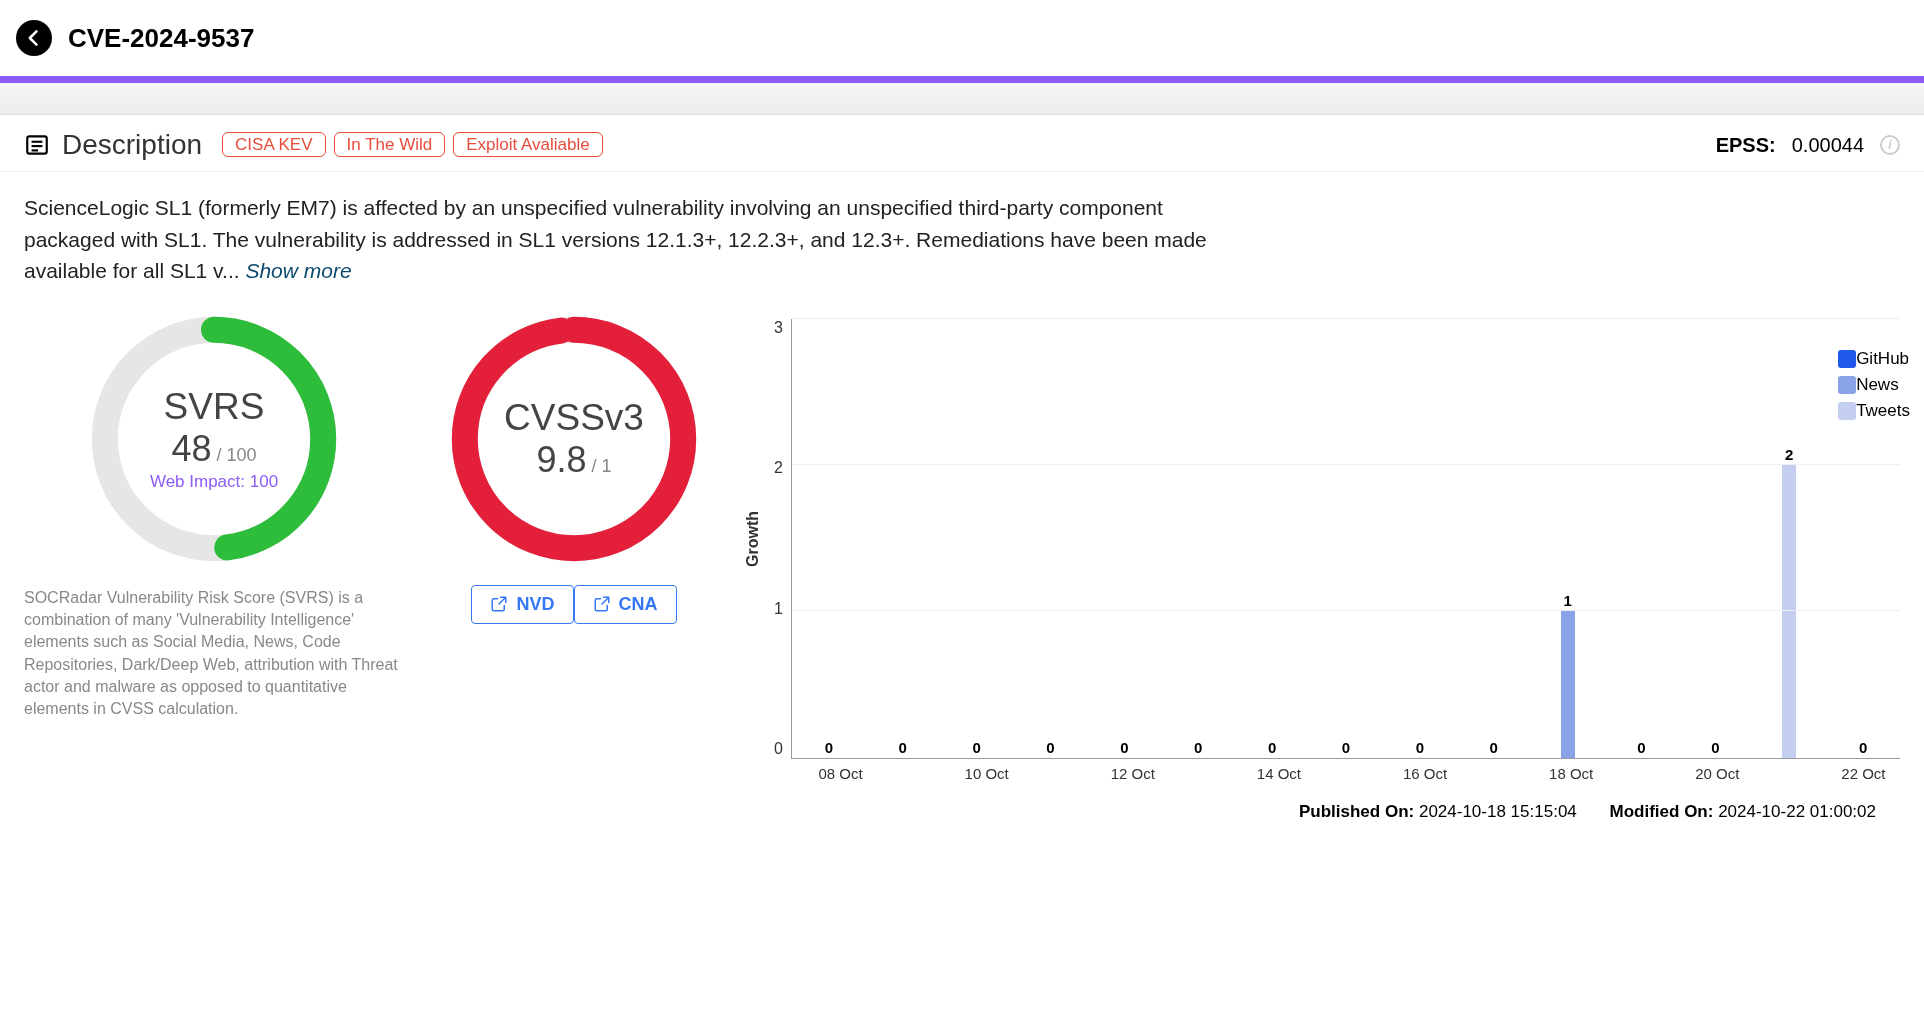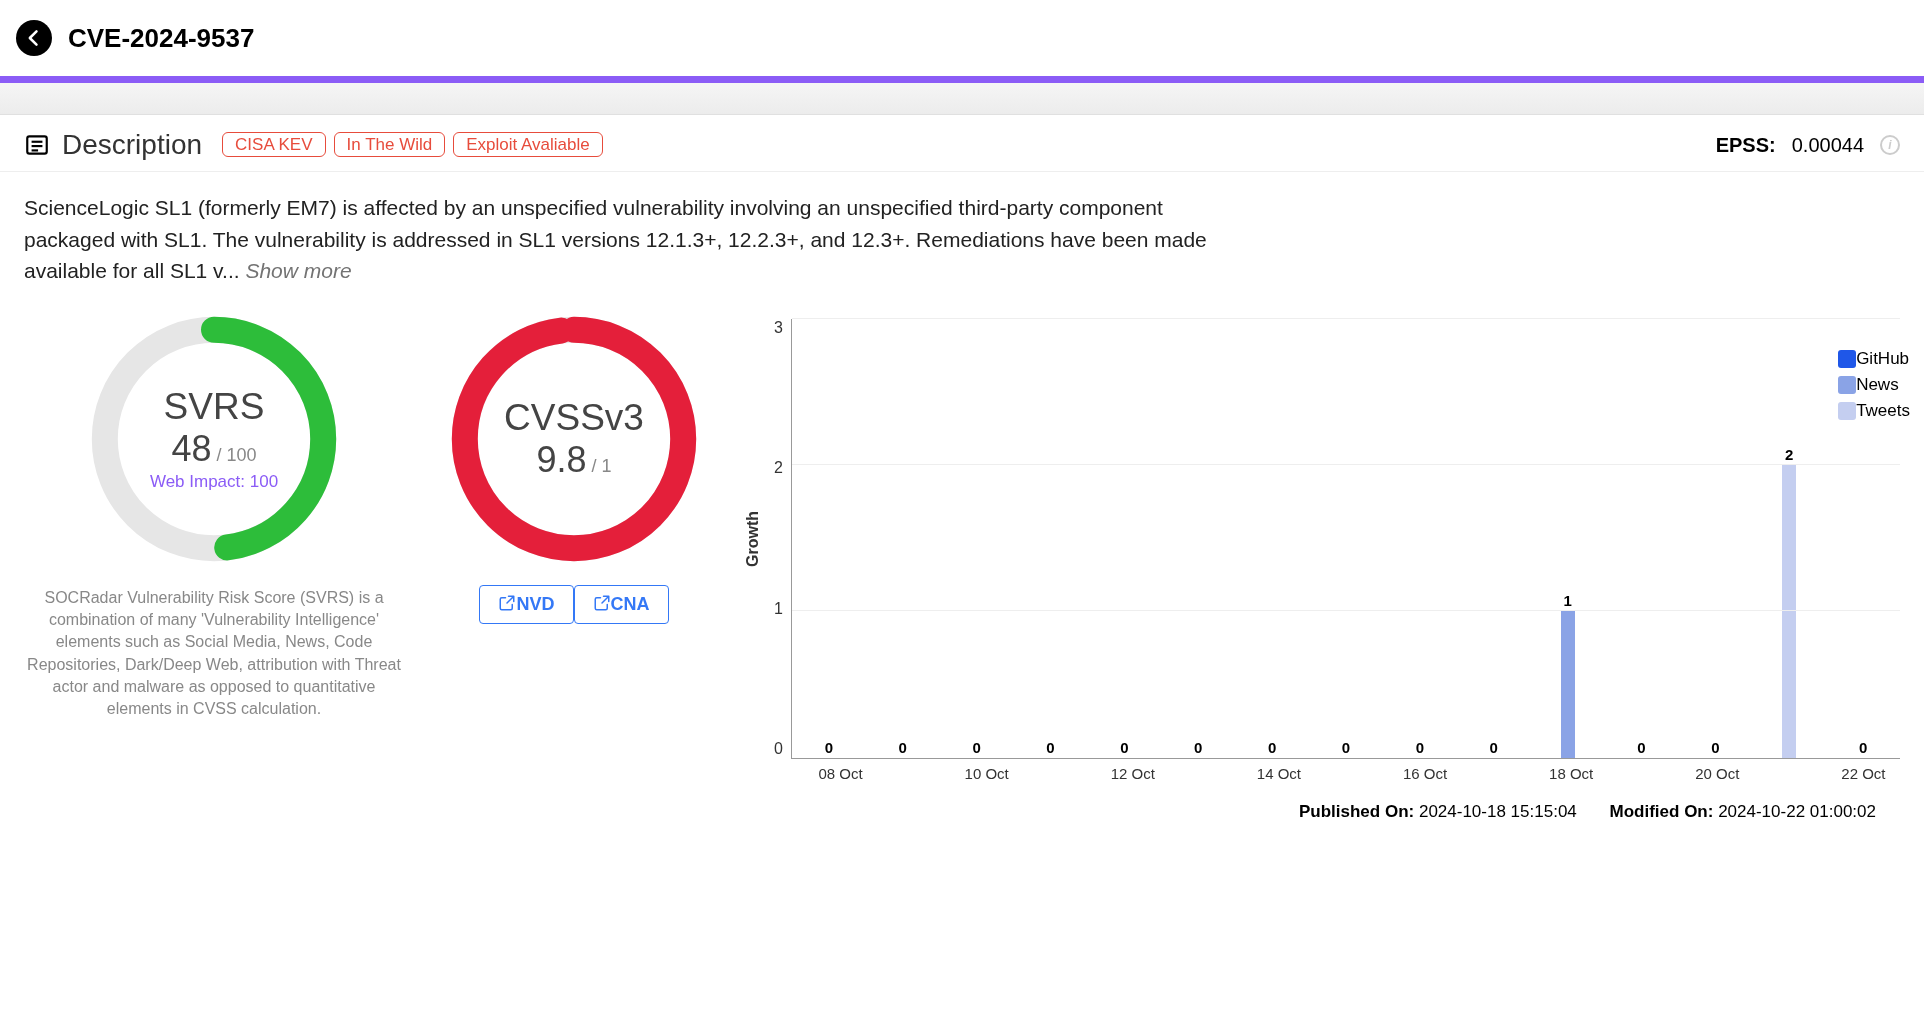--- a/index.html
+++ b/index.html
@@ -11,32 +11,32 @@
 .gray-bar { height: 32px; background: linear-gradient(#f5f5f5,#ececec); border-bottom: 1px solid #e0e0e0; }
 .desc-header { display: flex; align-items: center; justify-content: space-between; padding: 14px 24px 10px 24px; border-bottom: 1px solid #eee; }
 .desc-left { display: flex; align-items: center; gap: 12px; }
 .list-icon { display: inline-flex; }
 .desc-title { font-size: 28px; color: #333; }
 .tag { border: 1px solid #e74c3c; color: #e74c3c; padding: 2px 12px; border-radius: 6px; font-size: 17px; }
 .epss { font-size: 20px; display: flex; align-items: center; gap: 16px; }
 .epss-label { font-weight: 700; }
 .info-icon { width: 20px; height: 20px; border-radius: 50%; border: 2px solid #ccc; color: #ccc; display: inline-flex; align-items: center; justify-content: center; font-size: 12px; font-style: italic; font-weight: bold; }
 .desc-body { padding: 20px 24px 12px 24px; font-size: 21px; line-height: 1.5; color: #222; max-width: 1280px; }
-.show-more { color: #737373; font-style: italic; cursor: pointer; }
+.show-more { color: #0c4a6e; font-style: italic; cursor: pointer; }
 .main-row { display: flex; padding: 10px 24px 0 24px; gap: 40px; align-items: flex-start; }
 .gauge-col { display: flex; flex-direction: column; align-items: center; }
 .gauge-wrap { position: relative; width: 260px; height: 260px; }
 .gauge-wrap svg { width: 100%; height: 100%; }
 .gauge-center { position: absolute; inset: 0; display: flex; flex-direction: column; align-items: center; justify-content: center; }
 .gauge-title { font-size: 37px; color: #444; font-weight: 500; }
 .gauge-val { font-size: 36px; color: #444; }
 .gauge-val .denom { font-size: 18px; color: #888; }
 .gauge-sub { font-size: 17px; color: #8b5cf6; margin-top: 2px; }
-.svrs-note { max-width: 380px; text-align: center; color: #888; font-size: 16px; margin-top: 18px; line-height: 1.4; }
-.link-btn { display: inline-flex; border: 1px solid #3478f6; color: #3478f6; padding: 8px 18px; border-radius: 4px; font-size: 18px; margin-top: 16px; cursor: pointer; font-weight: 600; }
+.svrs-note { max-width: 380px; text-align: left; color: #888; font-size: 16px; margin-top: 18px; line-height: 1.4; }
+.link-btn { display: inline-flex; align-items: center; gap: 8px; border: 1px solid #3478f6; color: #3478f6; padding: 8px 18px; border-radius: 4px; font-size: 18px; margin-top: 16px; cursor: pointer; font-weight: 600; }
 .link-btn svg { width: 18px; height: 18px; }
 .chart-col { flex: 1; position: relative; padding-top: 10px; }
 .chart-area { position: relative; height: 440px; display: flex; }
 .y-axis-label { writing-mode: vertical-rl; transform: rotate(180deg); font-size: 16px; font-weight: 600; color: #333; align-self: center; margin-right: 4px; }
 .y-ticks { display: flex; flex-direction: column; justify-content: space-between; height: 100%; padding: 0 8px; font-size: 16px; color: #333; text-align: right; }
 .plot { flex: 1; position: relative; border-left: 1px solid #999; border-bottom: 1px solid #999; }
 .gridline { position: absolute; left: 0; right: 0; border-top: 1px solid #eee; }
 .bars { position: absolute; inset: 0; display: flex; align-items: flex-end; }
 .bar-group { flex: 1; display: flex; justify-content: center; align-items: flex-end; gap: 0; position: relative; height: 100%; }
 .bar { width: 14px; position: relative; }

